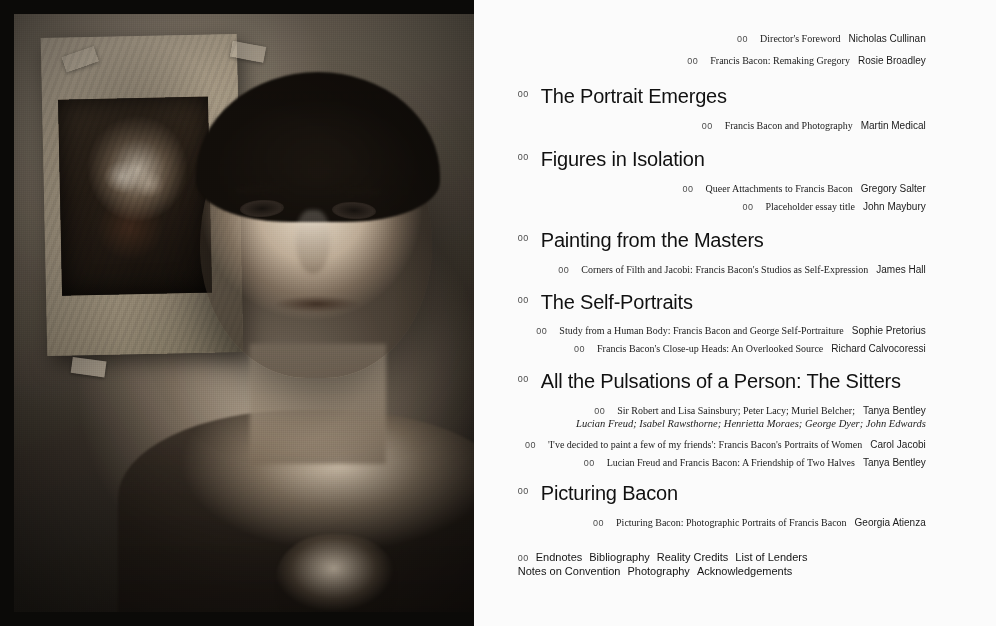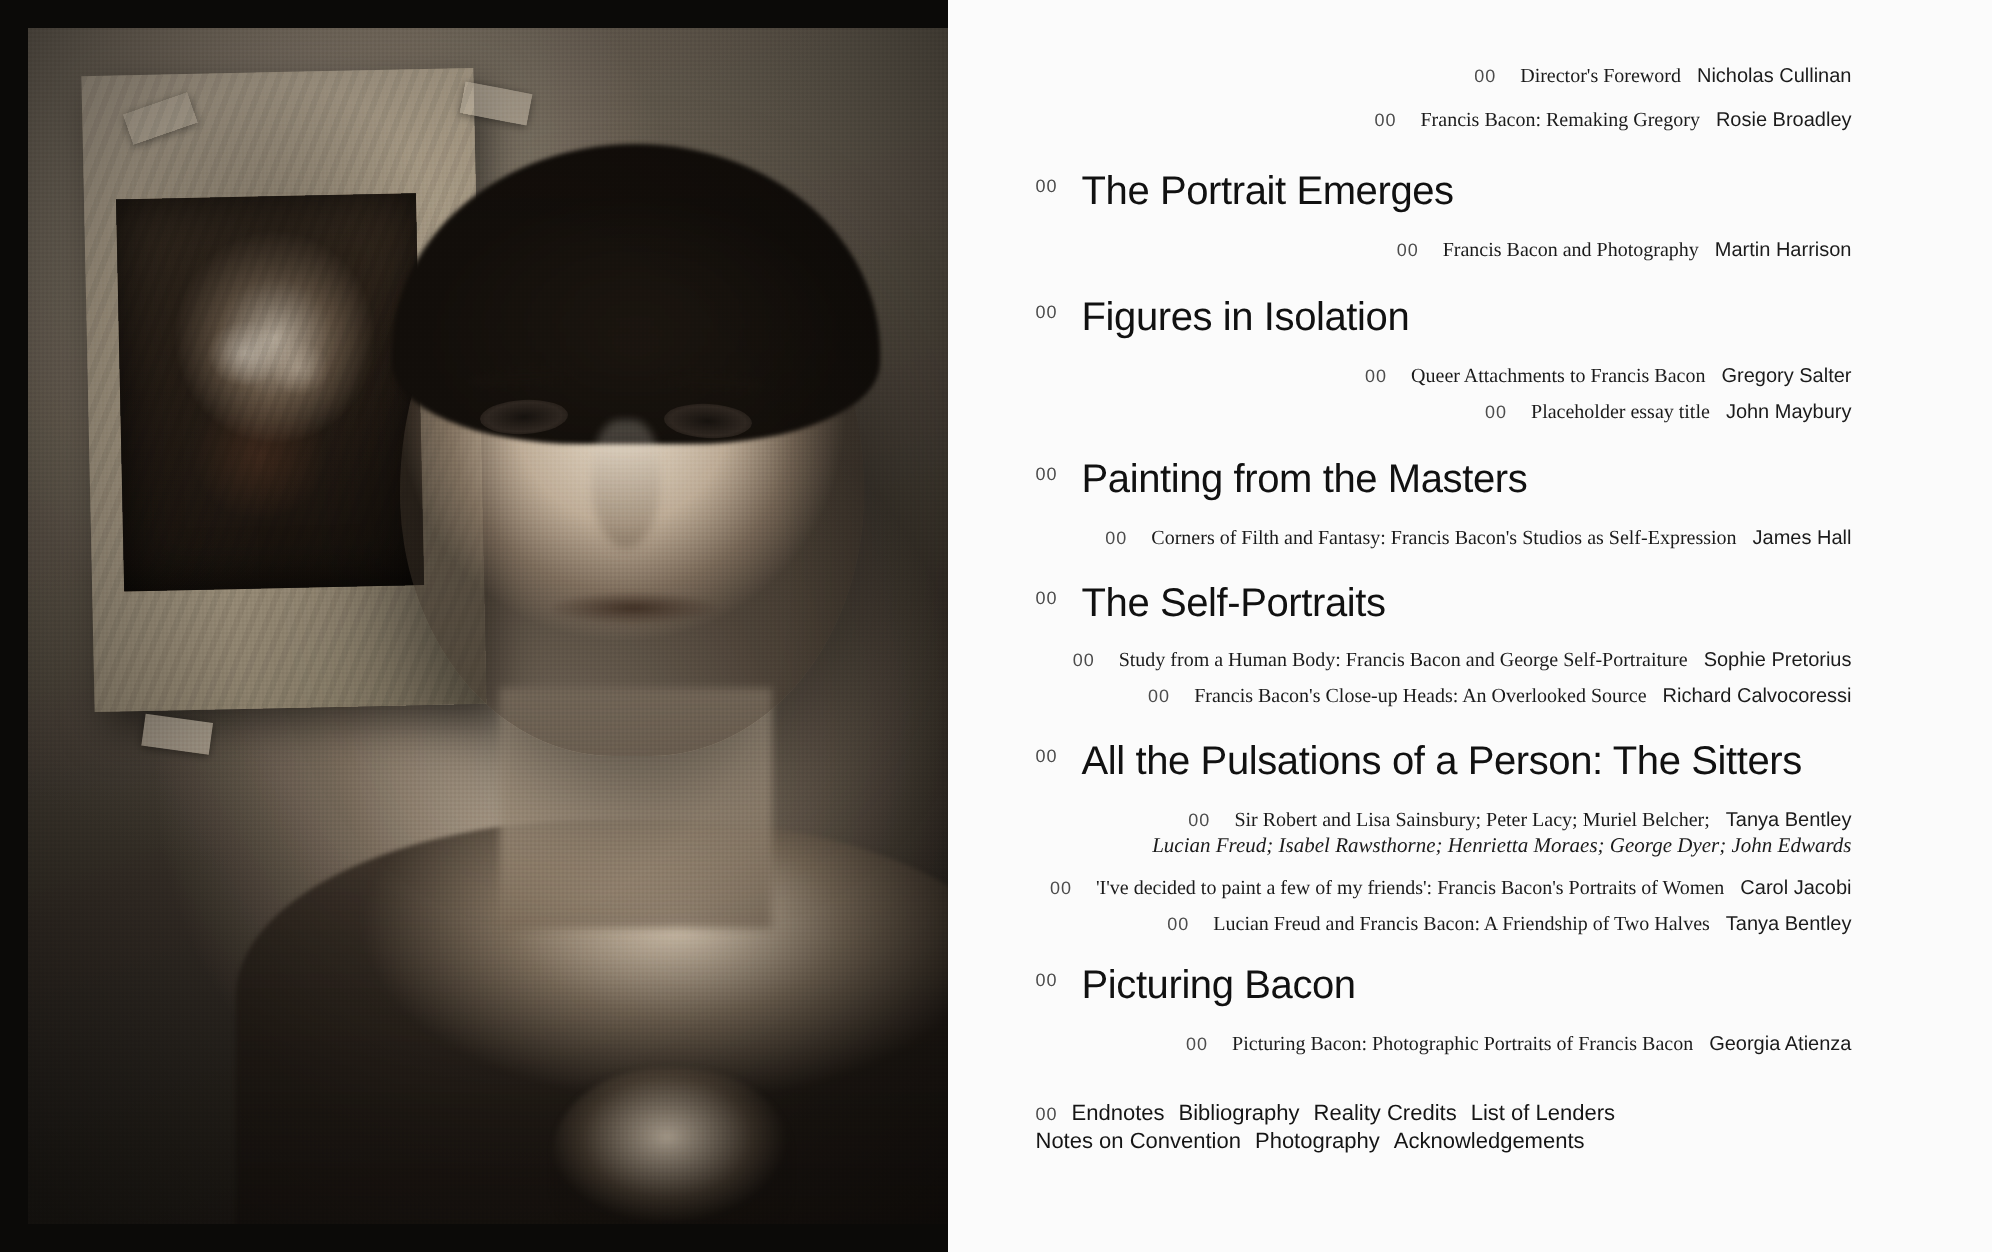--- a/index.html
+++ b/index.html
@@ -324,21 +324,21 @@
       </div>
 
       <div class="section" style="margin-top:19px;">
         <span class="folio">00</span>
         <span class="heading">The Portrait Emerges</span>
       </div>
       <div class="row right" style="margin-top:12px;">
         <div class="essay">
           <span class="folio">00</span>
           <span class="title">Francis Bacon and Photography</span>
-          <span class="author">Martin Harrison</span>
+          <span class="author">Martin Medical</span>
         </div>
       </div>
 
       <div class="section" style="margin-top:17px;">
         <span class="folio">00</span>
         <span class="heading">Figures in Isolation</span>
       </div>
       <div class="row right" style="margin-top:12px;">
         <div class="essay">
           <span class="folio">00</span>
@@ -354,21 +354,21 @@
         </div>
       </div>
 
       <div class="section" style="margin-top:17px;">
         <span class="folio">00</span>
         <span class="heading">Painting from the Masters</span>
       </div>
       <div class="row right" style="margin-top:12px;">
         <div class="essay">
           <span class="folio">00</span>
-          <span class="title">Corners of Filth and Fantasy: Francis Bacon's Studios as Self-Expression</span>
+          <span class="title">Corners of Filth and Jacobi: Francis Bacon's Studios as Self-Expression</span>
           <span class="author">James Hall</span>
         </div>
       </div>
 
       <div class="section" style="margin-top:16px;">
         <span class="folio">00</span>
         <span class="heading">The Self-Portraits</span>
       </div>
       <div class="row right" style="margin-top:11px;">
         <div class="essay">

